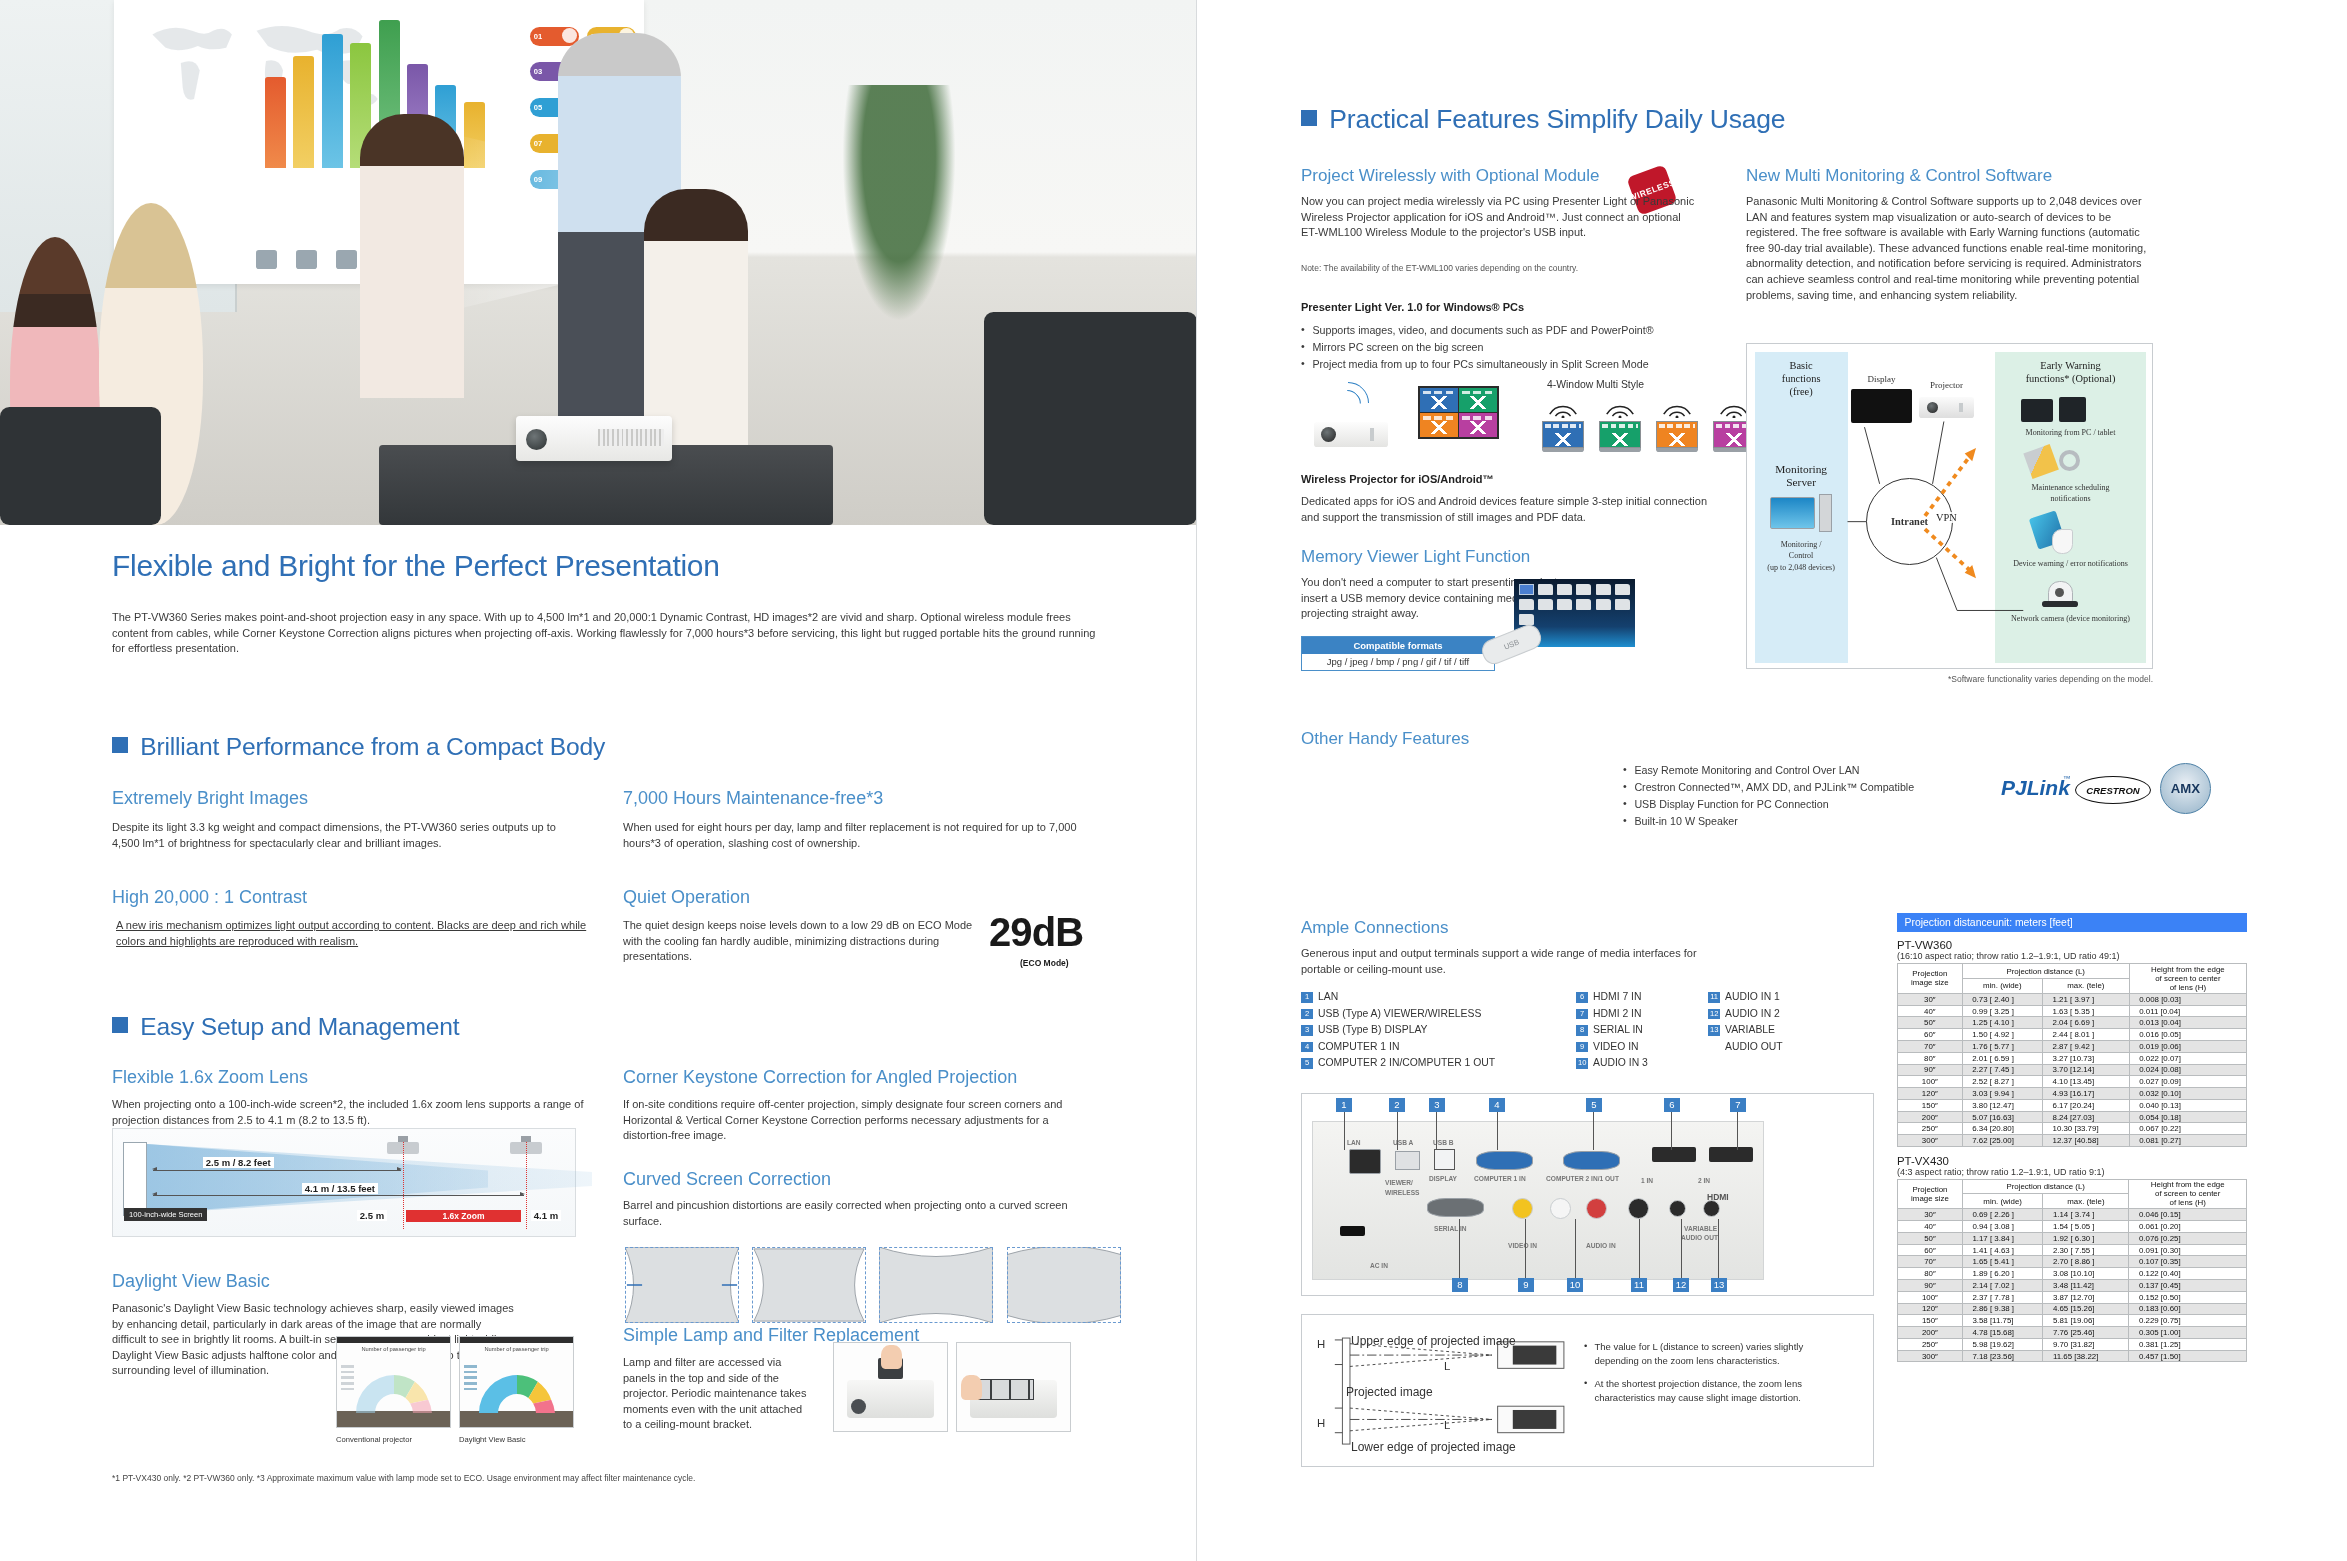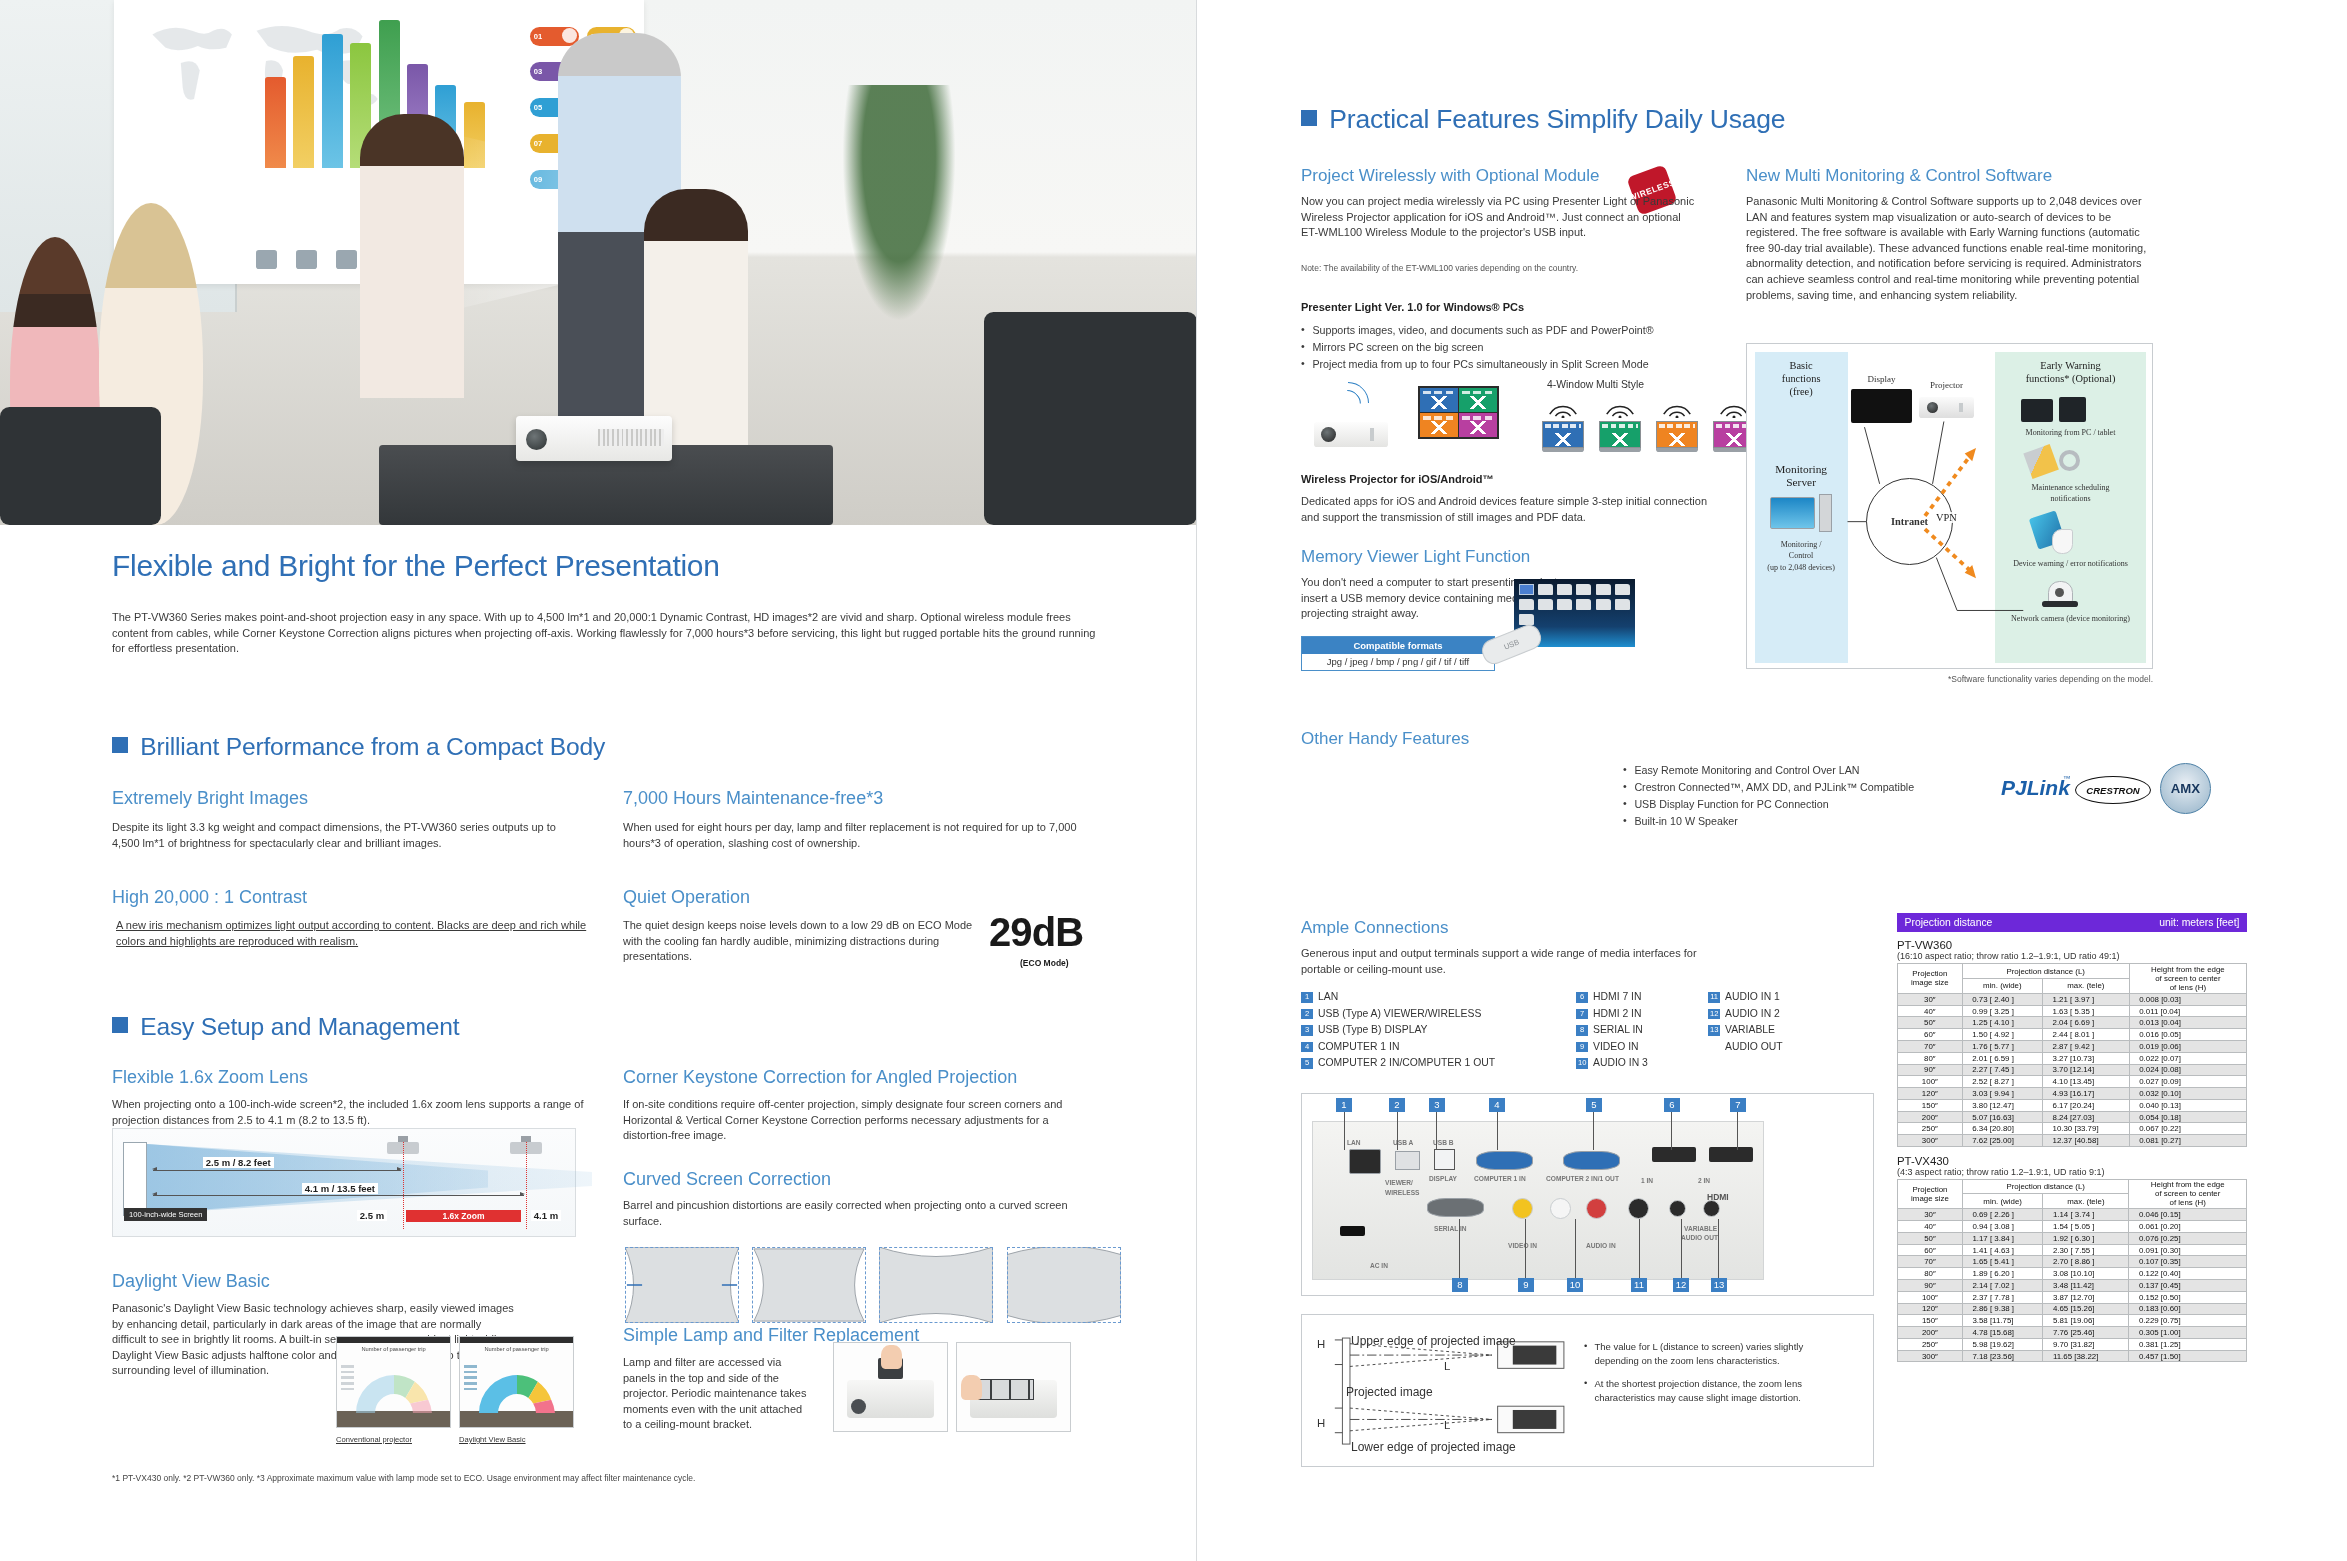--- a/index.html
+++ b/index.html
@@ -143,21 +143,21 @@
   .zd-screenlbl{ position:absolute; font-size:7.6px; background:#333; color:#fff; padding:1.9px 4.7px; }
 
   
   .curveset{ position:absolute; left:625px; top:1181px; width:511px; height:76px; display:flex; gap:13.2px; }
   .curvebox{ position:relative; width:114px; height:76px; }
   .curvebox .dash{ position:absolute; inset:0; border:0.9px dashed #6a9ad0; }
 
   
   .dvimg{ position:absolute; width:115px; height:92px; border:0.9px solid #c9cdd0;
     background:linear-gradient(to bottom,#2e2e2e 0 5.7px,#fdfdfd 5.7px 74px,#6b6256 74px 100%); }
-  .dv-cap{ position:absolute; font-size:7.6px; color:#333;text-decoration:underline; }
+  .dv-cap{ position:absolute; font-size:7.6px; color:#333; }
   .dv-title{ position:absolute; top:8.5px; left:0; width:100%; text-align:center; font-size:5.7px; color:#444; }
 
   
   .lampimg{ position:absolute; width:115px; height:90px; border:0.9px solid #c9cdd0; background:#fdfdfd; }
   .lamp-body{ position:absolute; left:13.2px; bottom:13.2px; width:87px; height:38px;
      background:linear-gradient(to bottom,#f7f7f6,#dedfdd); border-radius:3.8px; }
   .hand{ position:absolute; background:#f3cdb0; border-radius:40% 40% 20% 20%; }
 
   
   .right-col{ position:absolute; left:1197px; top:0; width:1151px; height:1561px; }
@@ -234,22 +234,22 @@
   .tlbl{ position:absolute; font-size:6.6px; color:#777; font-weight:bold; }
 
   
   .conn-list{ position:absolute; font-size:10.4px; line-height:16.6px; color:#333; }
   .conn-list .row{ white-space:nowrap; }
   .cnum{ display:inline-block; width:12.3px;height:10.4px; background:#3b7fc4; color:#fff;
      font-size:7.6px; text-align:center; line-height:10.4px; margin-right:4.7px; vertical-align:0.9px;}
 
   
   .pd-wrap{ position:absolute; left:700px; top:913px; width:350px; }
-  .pd-header{ background:#6d28d9; color:#fff; font-size:10.4px; padding:3.8px 7.6px;
-     display:flex; justify-content:space-between; }
+  .pd-header{ background:#3b82f6; color:#fff; font-size:10.4px; padding:3.8px 7.6px;
+     display:flex; }
   .pd-model{ font-size:11.4px; color:#222; margin-top:7.6px; }
   .pd-spec{ font-size:9px; color:#333; margin-bottom:1.9px; }
   table.pd{ width:100%; border-collapse:collapse; font-size:7.9px; color:#111; }
   table.pd th, table.pd td{ border:0.5px solid #b9bcbe; padding:0.9px 2.8px; text-align:center; }
   table.pd thead th{ background:#fff; font-weight:normal; font-size:7.9px; }
   table.pd tbody tr:nth-child(odd){ background:#e4e4e4; }
   table.pd td.sz{ text-align:center; }
   table.pd td.v{ text-align:left; padding-left:9.5px; }
 
   

